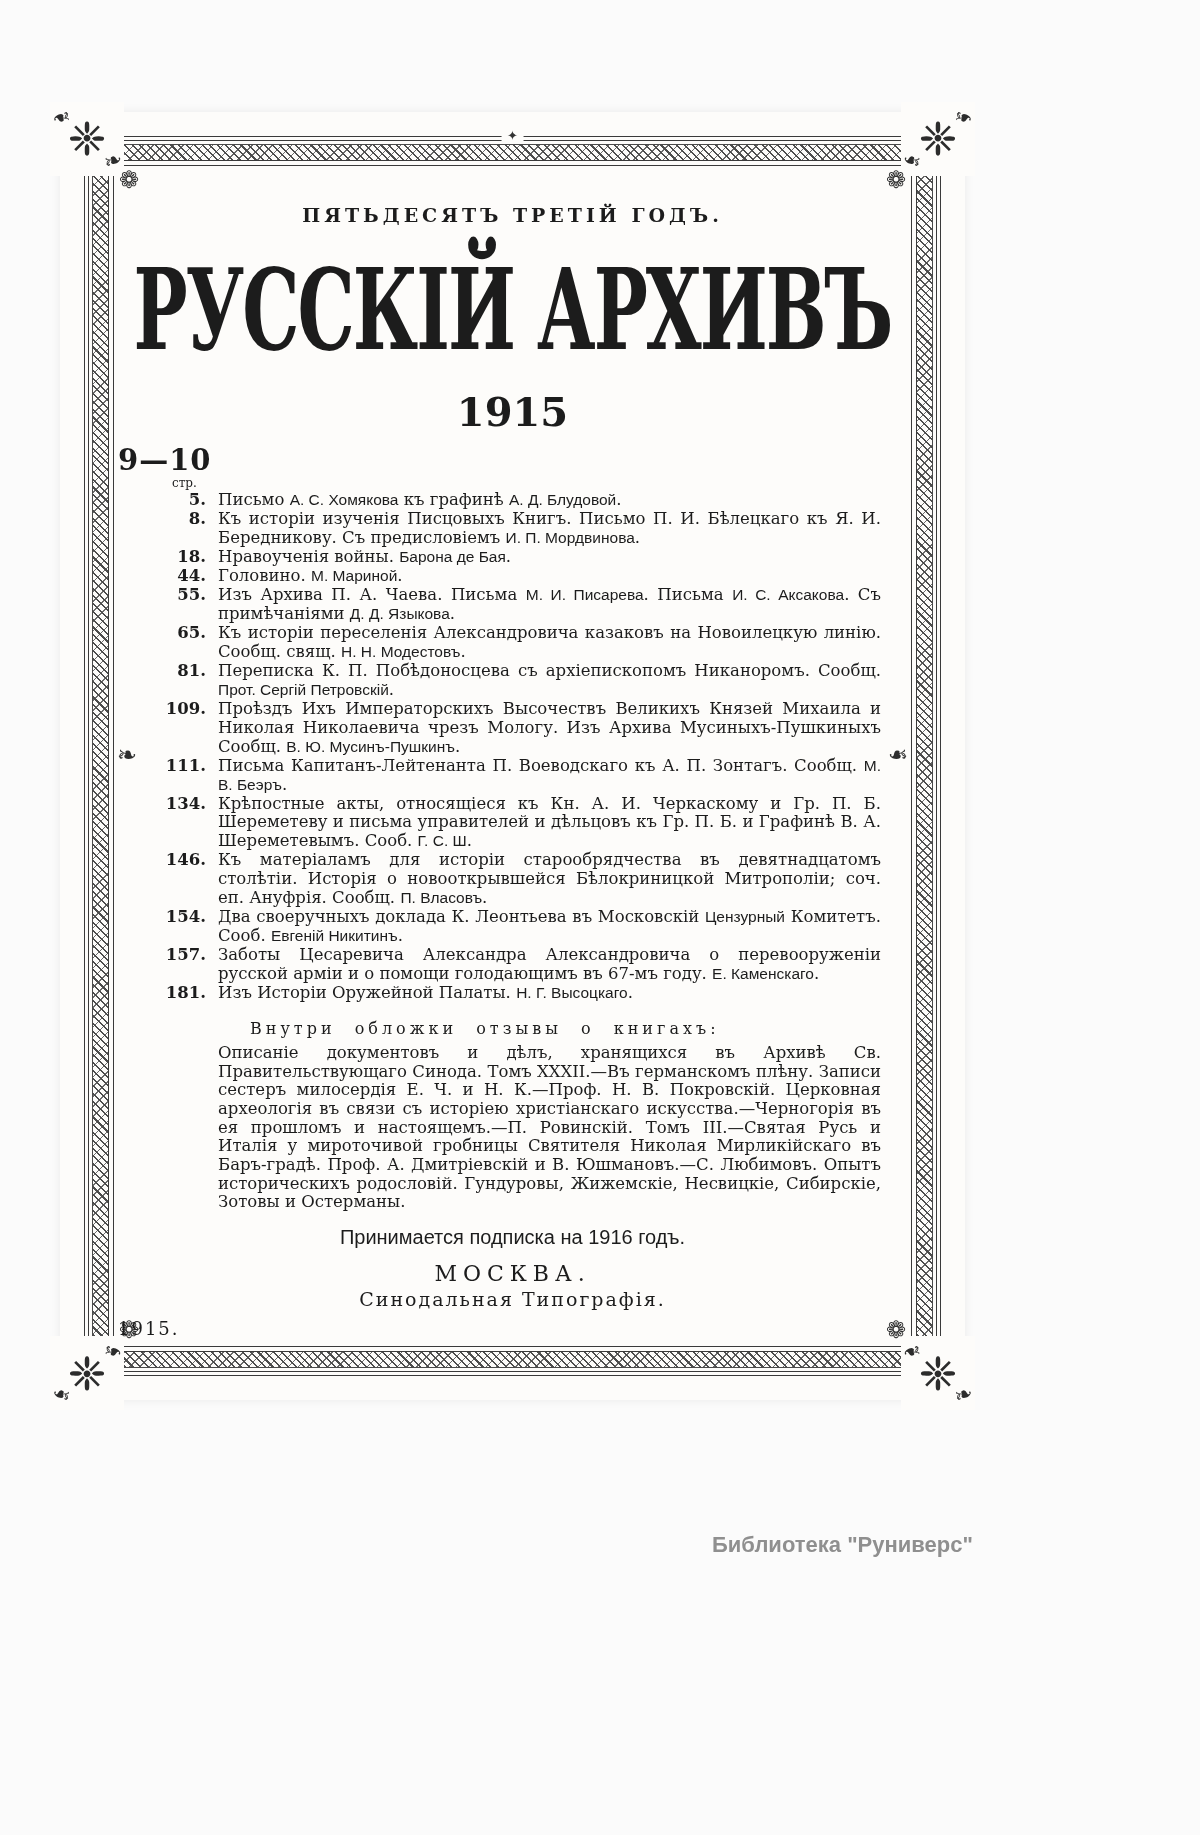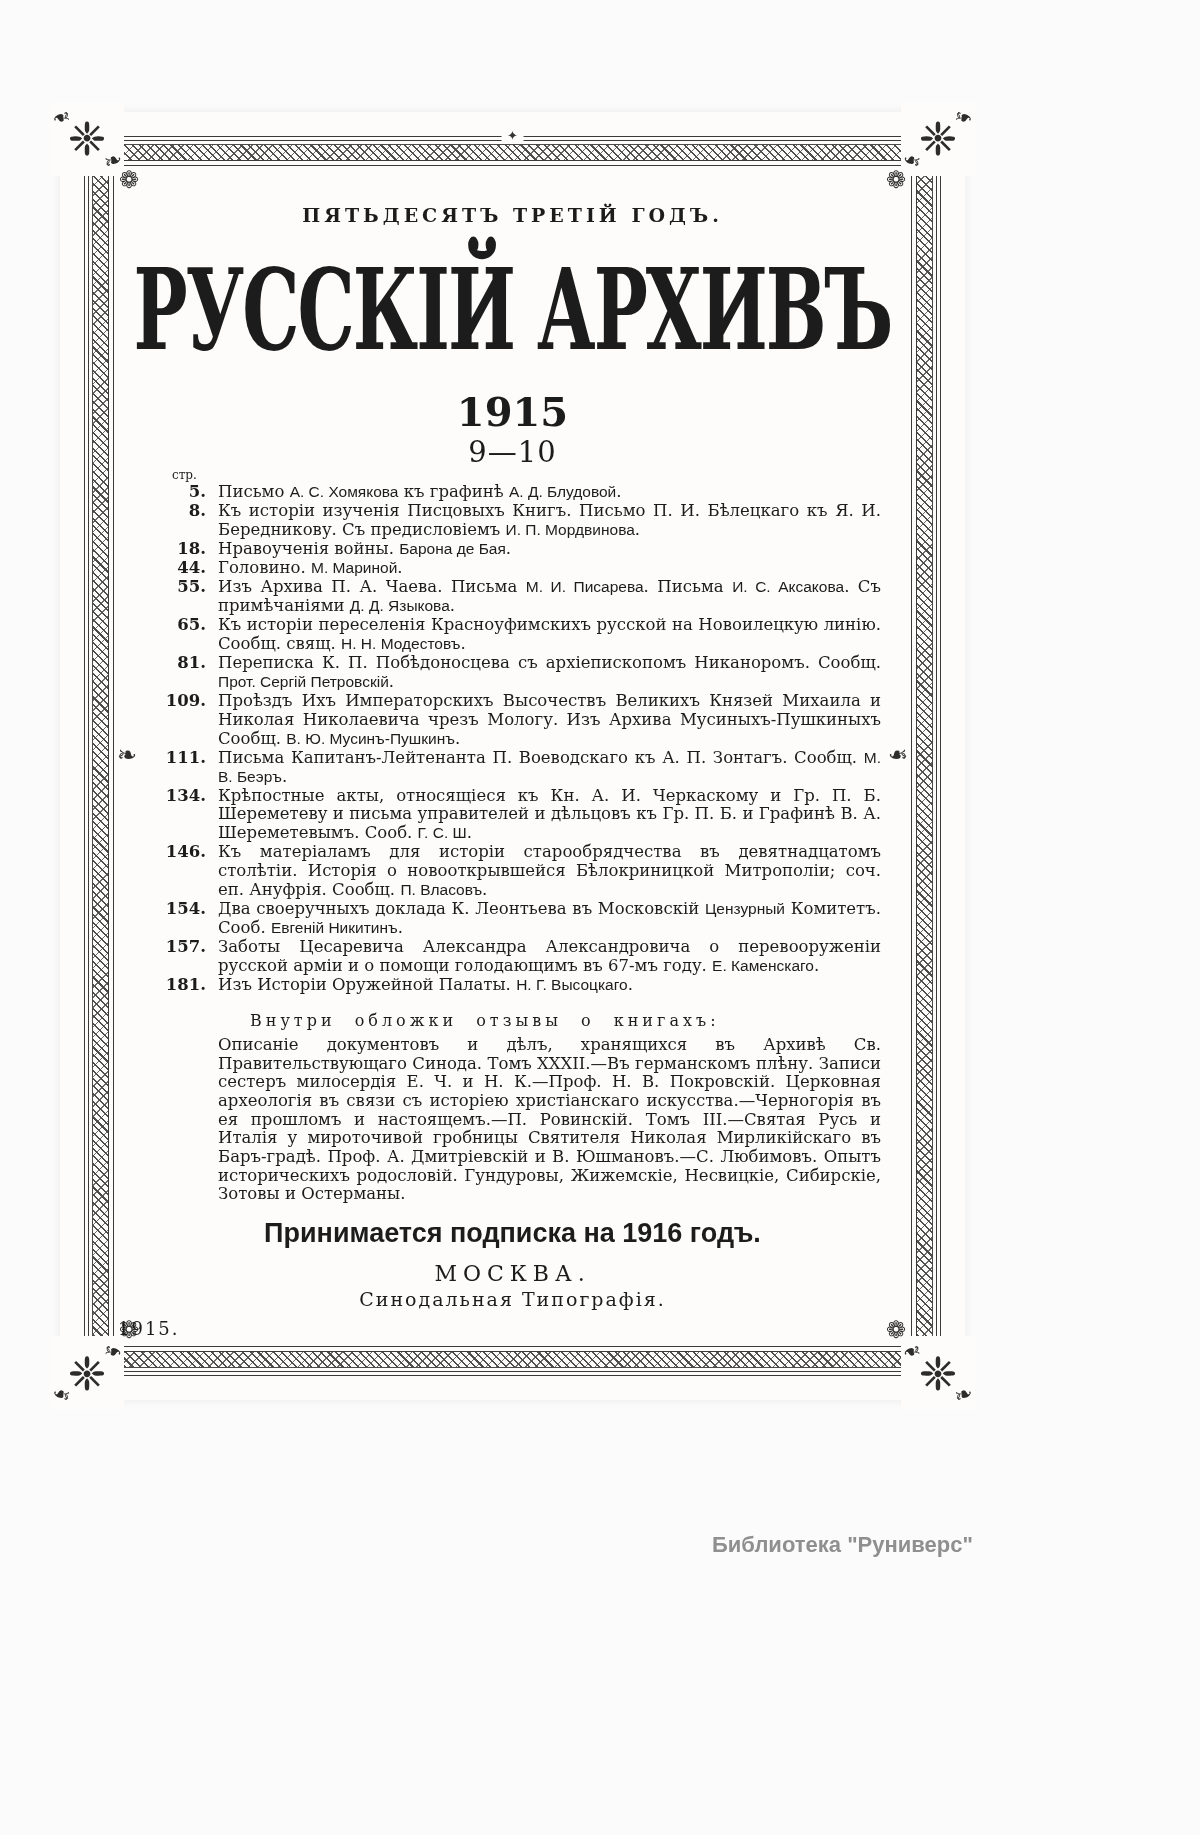--- a/index.html
+++ b/index.html
@@ -65,39 +65,39 @@
   }
   .masthead{
     margin-top:4px;height:158px;display:flex;align-items:center;justify-content:center;
     overflow:visible;
   }
   .masthead span{
     font-family:"DejaVu Serif",serif;font-weight:bold;font-size:72px;
     letter-spacing:-2px;white-space:nowrap;transform:scaleY(1.55);
   }
   .vol-year{text-align:center;font-weight:bold;font-size:40px;line-height:1;margin-top:4px;}
-  .vol-issue{text-align:center;font-weight:normal;font-size:29px;line-height:1;margin-top:6px;letter-spacing:1px;}
+  .vol-issue{text-align:left;font-weight:bold;font-size:29px;line-height:1;margin-top:14px;letter-spacing:1px;}
   .col-header{font-size:12px;margin:2px 0 0 54px;line-height:1;}
   .toc{margin-top:2px;}
   .toc-row{display:flex;font-size:16.5px;line-height:1.15;}
   .toc-num{
     flex:0 0 100px;text-align:right;padding-right:12px;box-sizing:border-box;
     font-weight:bold;
   }
   .toc-text{flex:1;text-align:justify;padding-right:26px;}
   .author{font-family:"Liberation Sans","DejaVu Sans",sans-serif;font-weight:normal;font-size:.94em;}
   .reviews-header{
     margin:16px 0 0 132px;font-size:16px;letter-spacing:4px;word-spacing:10px;
   }
   .reviews-text{
     margin:6px 26px 0 100px;font-size:16.5px;line-height:1.13;text-align:justify;
   }
   .subscription{
     margin-top:14px;text-align:center;
-    font-family:"Liberation Sans","DejaVu Sans",sans-serif;font-weight:bold;font-size:27px;
+    font-family:"Liberation Sans","DejaVu Sans",sans-serif;font-weight:normal;font-size:20px;
   }
   .city{margin-top:12px;text-align:center;font-size:22px;letter-spacing:6px;}
   .publisher{margin-top:2px;text-align:center;font-size:19px;letter-spacing:2px;}
   .print-year{margin-top:8px;text-align:left;font-size:18px;letter-spacing:2px;}
   
   .watermark{
     position:absolute;left:712px;top:1532px;
     font-family:"Liberation Sans","DejaVu Sans",sans-serif;
     font-weight:bold;font-size:22px;color:#8f8f8f;
   }
@@ -167,21 +167,21 @@
         <div class="toc-row">
           <span class="toc-num">44.</span>
           <span class="toc-text"><span>Головино. </span><span class="author">М. Мариной</span><span>.</span></span>
         </div>
         <div class="toc-row">
           <span class="toc-num">55.</span>
           <span class="toc-text"><span>Изъ Архива П. А. Чаева. Письма </span><span class="author">М. И. Писарева</span><span>. Письма </span><span class="author">И. С. Аксакова</span><span>. Съ примѣчаніями </span><span class="author">Д. Д. Языкова</span><span>.</span></span>
         </div>
         <div class="toc-row">
           <span class="toc-num">65.</span>
-          <span class="toc-text"><span>Къ исторіи переселенія Красноуфимскихъ русской на Новоилецкую линію. Сообщ. свящ. </span><span class="author">Н. Н. Модестовъ</span><span>.</span></span>
+          <span class="toc-text"><span>Къ исторіи переселенія Александровича казаковъ на Новоилецкую линію. Сообщ. свящ. </span><span class="author">Н. Н. Модестовъ</span><span>.</span></span>
         </div>
         <div class="toc-row">
           <span class="toc-num">81.</span>
           <span class="toc-text"><span>Переписка К. П. Побѣдоносцева съ архіепископомъ Никаноромъ. Сообщ. </span><span class="author">Прот. Сергій Петровскій</span><span>.</span></span>
         </div>
         <div class="toc-row">
           <span class="toc-num">109.</span>
           <span class="toc-text"><span>Проѣздъ Ихъ Императорскихъ Высочествъ Великихъ Князей Михаила и Николая Николаевича чрезъ Мологу. Изъ Архива Мусиныхъ-Пушкиныхъ Сообщ. </span><span class="author">В. Ю. Мусинъ-Пушкинъ</span><span>.</span></span>
         </div>
         <div class="toc-row">

